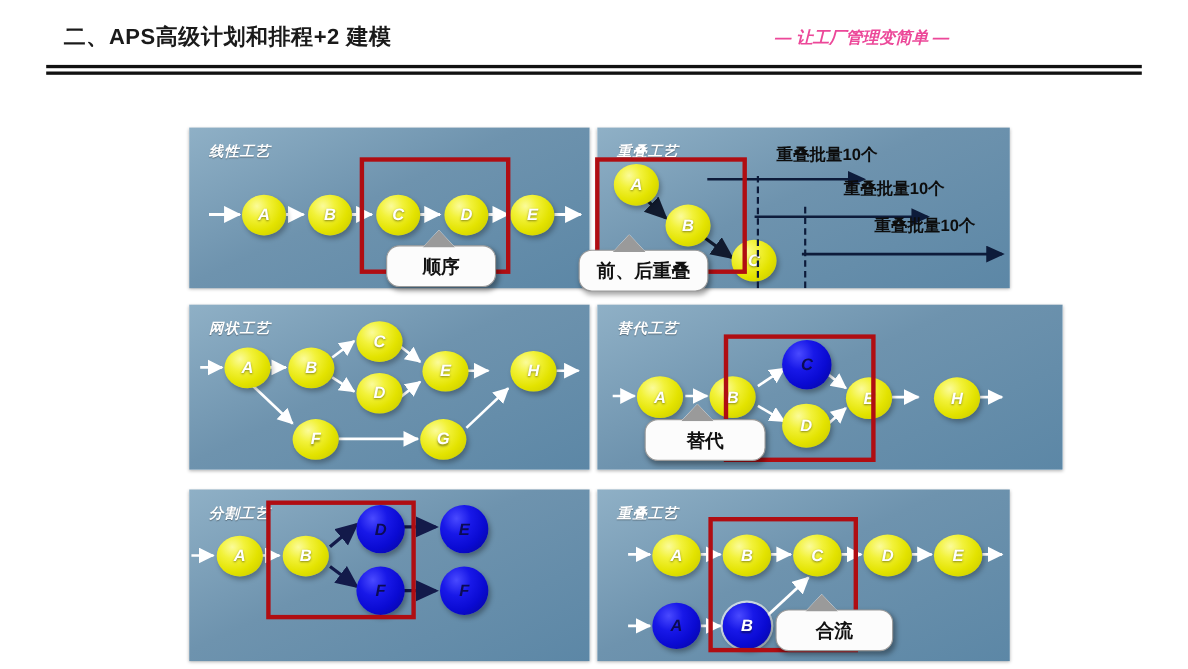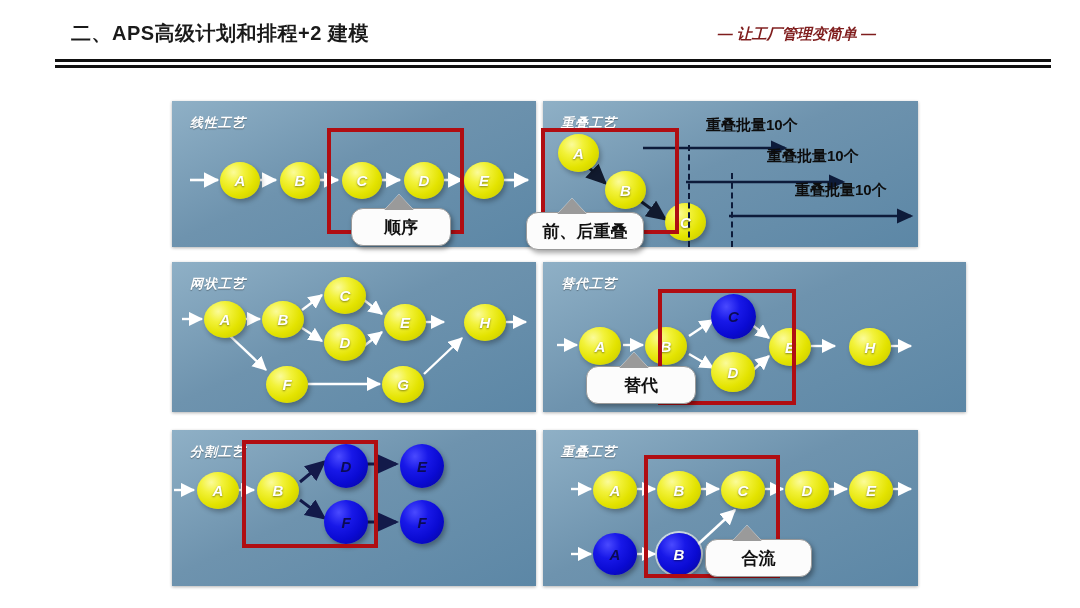--- a/index.html
+++ b/index.html
@@ -2,36 +2,36 @@
 <html><head>
 <meta charset="utf-8">
 <style>
   html,body{margin:0;padding:0;}
   body{
     width:1080px;height:608px;background:#ffffff;
     font-family:"Liberation Sans","DejaVu Sans",sans-serif;
     overflow:hidden;position:relative;
   }
   
-  #header{position:absolute;left:13px;top:0;width:908px;height:80px;}
+  #header{position:absolute;left:0;top:0;width:908px;height:80px;}
   #slide-title{
     position:absolute;left:58px;top:20px;
     font-size:20px;font-weight:bold;color:#1a1a1a;letter-spacing:.5px;
     white-space:nowrap;
   }
   #slide-tagline{
     position:absolute;right:45px;top:25px;
-    font-size:15px;font-weight:bold;font-style:italic;color:#7f1d1d;
+    font-size:15px;font-weight:bold;font-style:italic;color:#ec4899;
     white-space:nowrap;
   }
   #rule-top{position:absolute;left:42px;top:59px;width:996px;height:3px;background:#111;}
   #rule-bot{position:absolute;left:42px;top:65px;width:996px;height:3px;background:#111;}
 
   
-  #grid{position:absolute;left:0;top:0;width:1080px;height:432px;}
+  #grid{position:absolute;left:0;top:15px;width:1080px;height:432px;}
   .panel{
     position:absolute;
     background:linear-gradient(155deg,#8fb0c6 0%,#6e93ae 45%,#5c87a6 100%);
     box-shadow:0 1px 3px rgba(0,0,0,.30);
     overflow:visible;
   }
   .panel-inner{position:absolute;left:0;top:0;width:100%;height:100%;overflow:hidden;}
   .panel-title{
     position:absolute;left:18px;top:13px;
     font-size:13px;font-weight:bold;font-style:italic;color:#ffffff;

